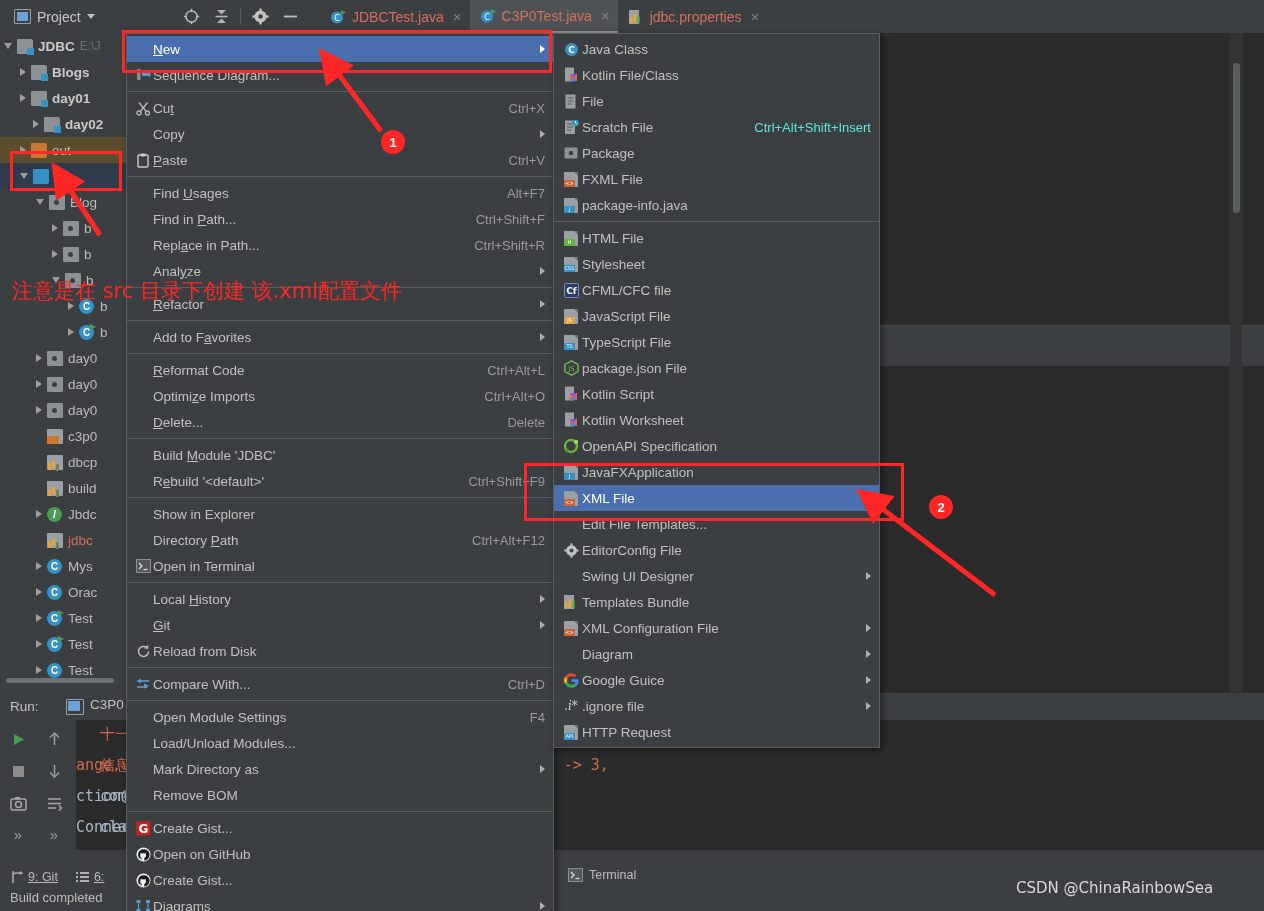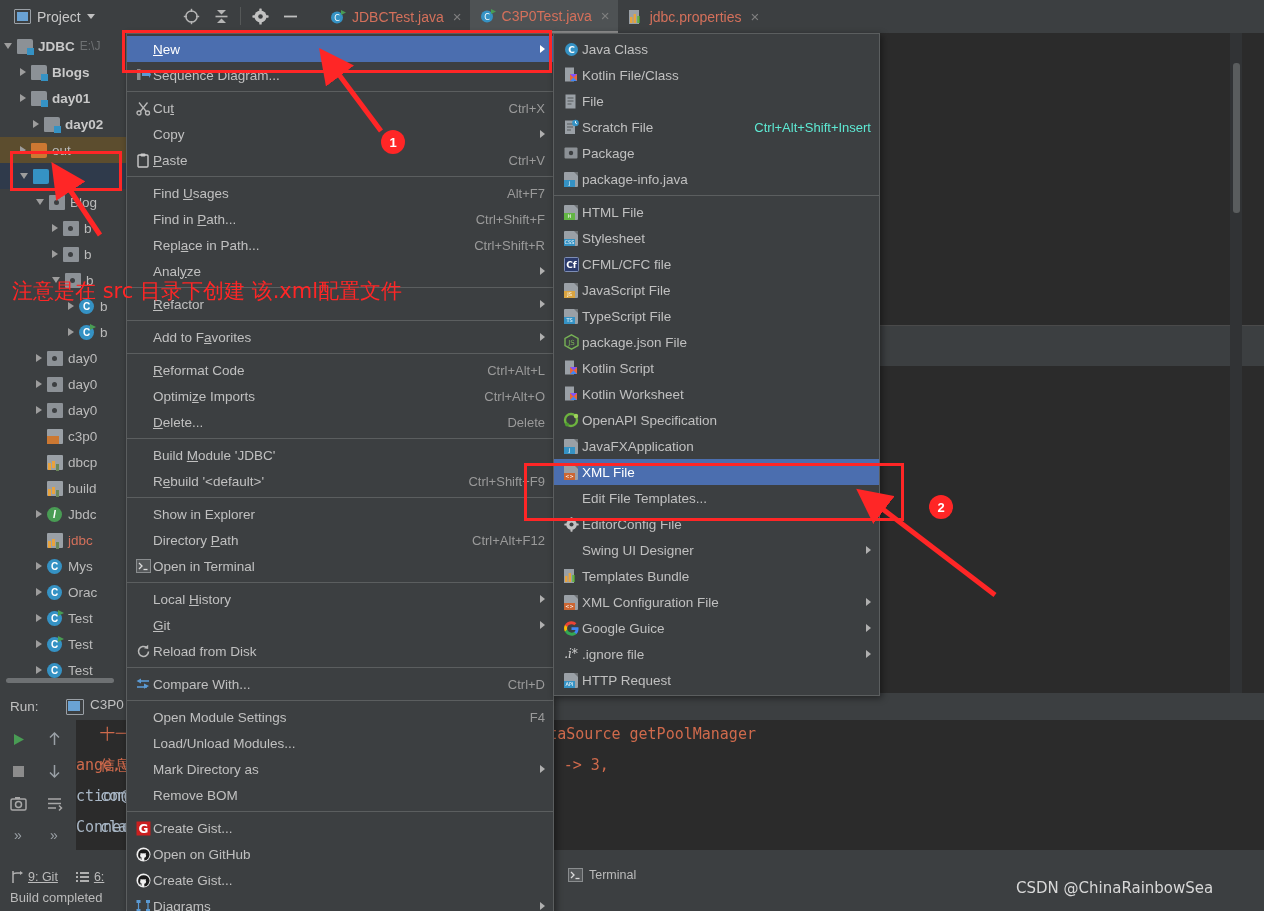--- a/index.html
+++ b/index.html
@@ -758,20 +758,30 @@
             <circle cx="7" cy="7" r="2.2" fill="#3c3f41"></circle>
           </svg>
         </span>
       </span>
       <span class="slabel">Package</span>
     </div>
     <div class="si">
       <span class="sico">
         <span style="display: inline-flex; align-items: center; justify-content: center; width: 16px; height: 16px; position: relative;">
           <span class="fi">
+            <span class="bdg" style="background: rgb(204, 102, 51);">&lt;&gt;</span>
+          </span>
+        </span>
+      </span>
+      <span class="slabel">FXML File</span>
+    </div>
+    <div class="si">
+      <span class="sico">
+        <span style="display: inline-flex; align-items: center; justify-content: center; width: 16px; height: 16px; position: relative;">
+          <span class="fi">
             <span class="bdg" style="background: rgb(53, 146, 196);">J</span>
           </span>
         </span>
       </span>
       <span class="slabel">package-info.java</span>
     </div>
     <div class="msep"></div>
     <div class="si">
       <span class="sico">
         <span style="display: inline-flex; align-items: center; justify-content: center; width: 16px; height: 16px; position: relative;">
@@ -933,20 +943,25 @@
     </div>
     <div class="si">
       <span class="sico">
         <span style="display: inline-flex; align-items: center; justify-content: center; width: 16px; height: 16px; position: relative;">
           <span class="fi">
             <span class="bdg" style="background: rgb(204, 102, 51);">&lt;&gt;</span>
           </span>
         </span>
       </span>
       <span class="slabel">XML Configuration File</span>
+      <span class="sarrow"></span>
+    </div>
+    <div class="si">
+      <span class="sico"></span>
+      <span class="slabel">Diagram</span>
       <span class="sarrow"></span>
     </div>
     <div class="si">
       <span class="sico">
         <span style="display: inline-flex; align-items: center; justify-content: center; width: 16px; height: 16px; position: relative;">
           <svg width="15" height="15" viewBox="0 0 15 15">
             <path d="M14.5 7.6c0-.5 0-1-.1-1.4H7.5v2.8h4a3.4 3.4 0 0 1-1.5 2.2v1.9h2.4c1.4-1.3 2.1-3.2 2.1-5.5z" fill="#4285f4"></path>
             <path d="M7.5 14.7c2 0 3.6-.7 4.9-1.8l-2.4-1.9c-.7.4-1.5.7-2.5.7-1.9 0-3.6-1.3-4.2-3.1H.9v2C2.1 13 4.6 14.7 7.5 14.7z" fill="#34a853"></path>
             <path d="M3.3 8.6a4.3 4.3 0 0 1 0-2.7v-2H.9a7.2 7.2 0 0 0 0 6.7l2.4-2z" fill="#fbbc05"></path>
             <path d="M7.5 3.2c1.1 0 2.1.4 2.8 1.1l2.1-2.1A7 7 0 0 0 7.5.3C4.6.3 2.1 2 .9 4l2.4 1.9c.6-1.8 2.3-2.7 4.2-2.7z" fill="#ea4335"></path>

